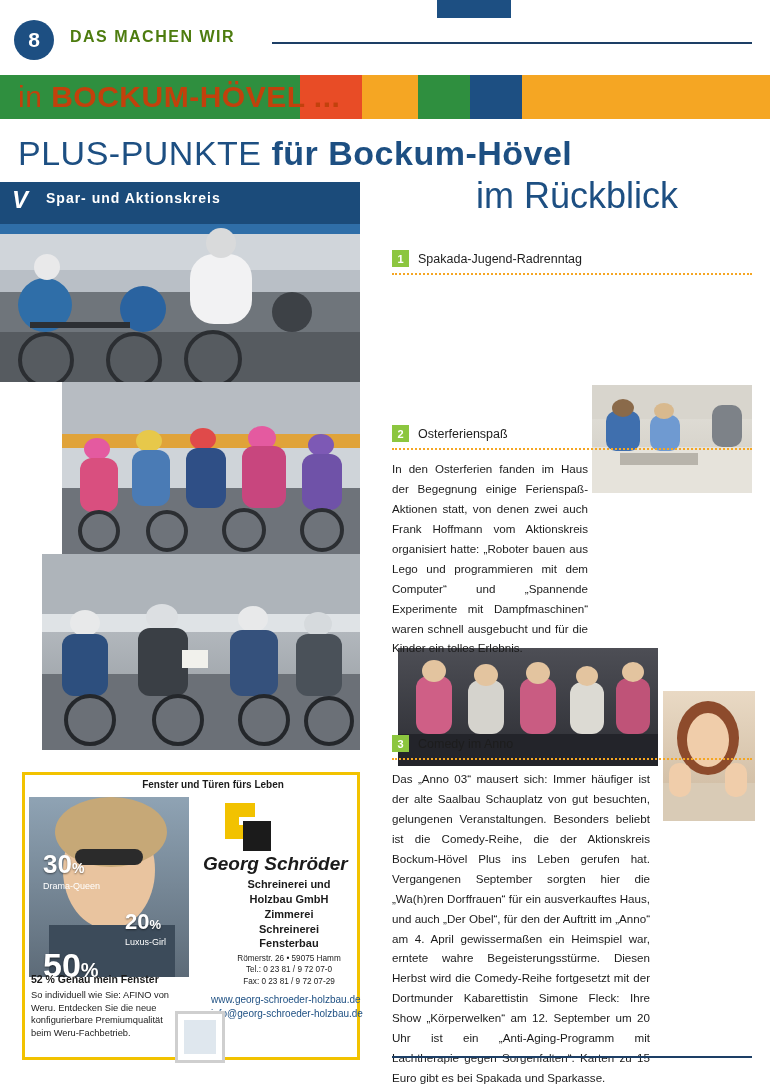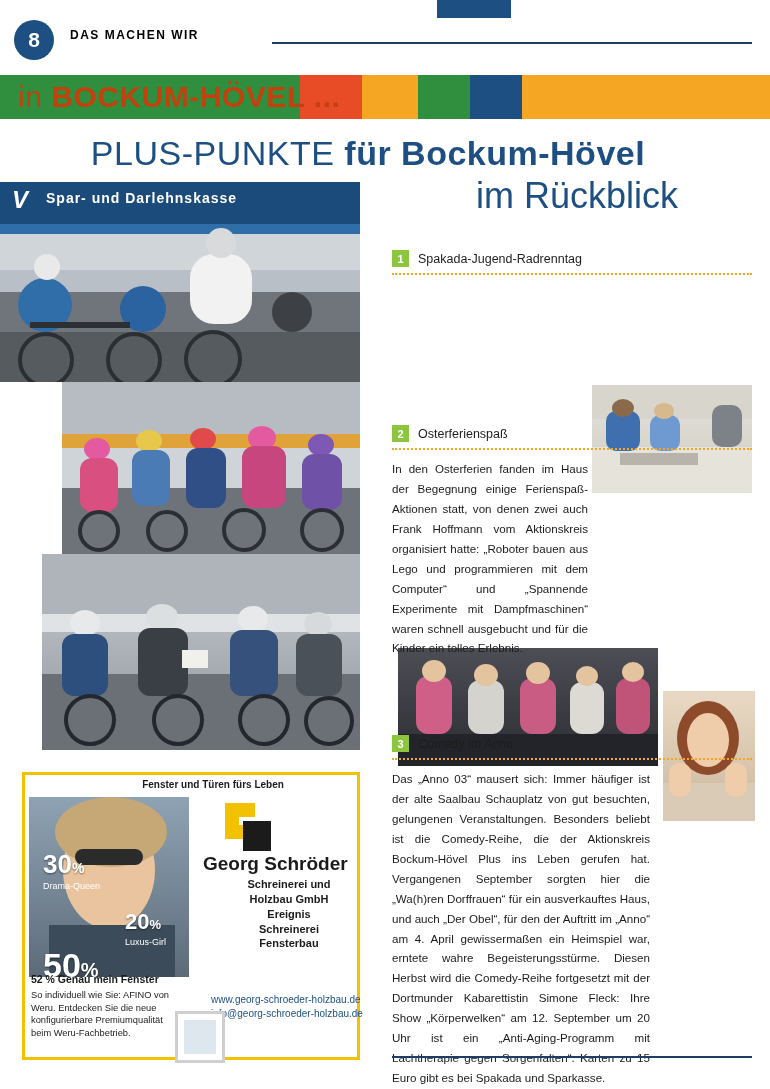--- a/index.html
+++ b/index.html
@@ -14,22 +14,22 @@
   
   .topbar-stub{
     position:absolute;left:437px;top:0;width:74px;height:18px;background:#1d4f82;
   }
   .page-num-circle{
     position:absolute;left:14px;top:20px;width:40px;height:40px;border-radius:50%;
     background:#1d4f82;color:#fff;display:flex;align-items:center;justify-content:center;
     font-size:21px;font-weight:bold;
   }
   .header-title{
-    position:absolute;left:70px;top:28px;font-size:12px;letter-spacing:1.5px;
-    color:#000000;font-weight:bold;
+    position:absolute;left:70px;top:28px;font-size:16px;letter-spacing:1.5px;
+    color:#4d7c0f;font-weight:bold;
   }
   .header-rule{
     position:absolute;left:272px;top:42px;width:480px;height:2px;background:#1d3f66;
   }
   
   .band{
     position:absolute;left:0;top:75px;width:770px;height:44px;overflow:hidden;
   }
   .band .seg{position:absolute;top:0;height:44px;}
   .band .s1{left:0;width:300px;background:#2f8f3f;}
@@ -40,21 +40,21 @@
   .band .s6{left:522px;width:248px;background:#f5a623;}
   .band-text{
     position:absolute;left:18px;top:80px;font-size:30px;color:#c2410c;letter-spacing:.5px;
   }
   .band-text .light{font-weight:300;}
   .band-text .bold{font-weight:bold;}
   
   .headline{
     position:absolute;left:18px;top:134px;width:700px;
   }
-  .headline .l1{font-size:34px;color:#1d4f82;letter-spacing:.5px;text-align:center;}
+  .headline .l1{font-size:34px;color:#1d4f82;letter-spacing:.5px;}
   .headline .l1 .thin{font-weight:300;}
   .headline .l1 .strong{font-weight:bold;}
   .headline .l2{font-size:36px;color:#1d4f82;font-weight:300;text-align:right;
     width:660px;margin-top:2px;}
   
   .photo{position:absolute;overflow:hidden;background:#c8cdd2;}
   .ph-race{left:0;top:182px;width:360px;height:200px;}
   .ph-kids{left:62px;top:382px;width:298px;height:172px;}
   .ph-crowd{left:42px;top:554px;width:318px;height:196px;}
   .ph-work{left:592px;top:385px;width:160px;height:108px;}
@@ -99,21 +99,21 @@
   .p30{left:14px;top:52px;font-size:26px;}
   .p30 s{font-size:14px;}
   .p30lbl{position:absolute;left:14px;top:84px;color:#fff;font-size:9px;}
   .p20{left:96px;top:112px;font-size:22px;}
   .p20lbl{position:absolute;left:96px;top:140px;color:#fff;font-size:9px;}
   .p50{left:14px;top:122px;font-size:34px;margin-top:27px;}
   .p50lbl{position:absolute;left:14px;top:162px;color:#f5a623;font-size:13px;font-weight:bold;margin-top:40px;}
   .ad-claim{position:absolute;left:6px;top:198px;width:168px;font-size:10.5px;font-weight:bold;}
   .ad-body{position:absolute;left:6px;top:214px;width:150px;font-size:9.3px;line-height:1.35;}
   .ad-logo-mark{position:absolute;left:196px;top:26px;width:54px;height:52px;}
-  .ad-brand{position:absolute;left:178px;top:78px;font-size:19px;font-weight:bold;}
+  .ad-brand{position:absolute;left:178px;top:78px;font-size:19px;font-weight:bold;font-style:italic;}
   .ad-brand .s{color:#1b1b1b;}
   .ad-lines{position:absolute;left:192px;top:102px;width:144px;text-align:center;font-size:11px;font-weight:bold;line-height:1.35;}
   .ad-addr{position:absolute;left:192px;top:178px;width:144px;text-align:center;font-size:8.2px;line-height:1.38;}
   .ad-web{position:absolute;left:186px;top:218px;width:152px;text-align:left;font-size:10px;color:#1d4f82;line-height:1.4;}
   .weru{
     position:absolute;left:196px;top:240px;width:136px;height:40px;background:#f2c200;
     display:flex;align-items:center;justify-content:center;font-size:25px;font-weight:bold;color:#1b1b1b;
     letter-spacing:1px;
   }
   .win-icon{position:absolute;left:150px;top:236px;width:44px;height:46px;background:#fff;border:3px solid #cfcfcf;}
@@ -144,21 +144,21 @@
   <div class="l1">
     <span class="thin">PLUS-PUNKTE </span><span class="strong">für Bockum-Hövel</span>
   </div>
   <div class="l2">im Rückblick</div>
 </div>
 
 <div class="photo ph-race">
   <div class="sky" style="background:linear-gradient(#9aa7b3,#c2c9cf 45%,#8e9399 46%,#7c8288);"></div>
   <div class="bar" style="left:0;top:0;width:360px;height:42px;background:#1b4b7a;"></div>
   <div class="bar" style="left:0;top:42px;width:360px;height:10px;background:#2f6ea8;"></div>
-  <div style="position:absolute;left:46px;top:8px;color:#fff;font-size:14px;font-weight:bold;letter-spacing:1px;">Spar- und Darlehnskasse</div>
+  <div style="position:absolute;left:46px;top:8px;color:#fff;font-size:14px;font-weight:bold;letter-spacing:1px;">Spar- und Aktionskreis</div>
   <div style="position:absolute;left:12px;top:4px;color:#fff;font-size:24px;font-weight:bold;font-style:italic;">V</div>
   <div class="bar" style="left:0;top:52px;width:360px;height:36px;background:#d0d5da;"></div>
   <div class="bar" style="left:0;top:88px;width:360px;height:22px;background:#b9bfc6;"></div>
   <div class="bar" style="left:0;top:110px;width:360px;height:90px;background:#6f757b;"></div>
   <div class="bar" style="left:0;top:150px;width:360px;height:50px;background:#565b60;"></div>
   <div class="blob" style="left:18px;top:96px;width:54px;height:54px;background:#2f6ea8;"></div>
   <div class="blob" style="left:34px;top:72px;width:26px;height:26px;background:#e9e9ea;"></div>
   <div class="blob" style="left:190px;top:72px;width:62px;height:70px;background:#f2f2f3;border-radius:24px;"></div>
   <div class="blob" style="left:206px;top:46px;width:30px;height:30px;background:#d9dadb;"></div>
   <div class="blob" style="left:120px;top:104px;width:46px;height:46px;background:#2a63a0;"></div>
@@ -295,20 +295,23 @@
   <div class="ad-claim">52 % Genau mein Fenster</div>
   <div class="ad-body">So individuell wie Sie: AFINO von Weru. Entdecken Sie die neue konfigurierbare Premiumqualität beim Weru-Fachbetrieb.</div>
 
   <svg class="ad-logo-mark" viewBox="0 0 54 52">
     <polygon points="4,2 34,2 34,16 18,16 18,24 32,24 32,38 4,38" fill="#f2c200"></polygon>
     <polygon points="22,20 50,20 50,50 22,50" fill="#1b1b1b"></polygon>
   </svg>
   <div class="ad-brand"><span class="s">Georg Schröder</span></div>
   <div class="ad-lines" style="white-space:pre-line">Schreinerei und
 Holzbau GmbH
-Ereignis
+Zimmerei
 Schreinerei
 Fensterbau</div>
+  <div class="ad-addr" style="white-space:pre-line">Römerstr. 26 • 59075 Hamm
+Tel.: 0 23 81 / 9 72 07-0
+Fax: 0 23 81 / 9 72 07-29</div>
   <div class="ad-web" style="white-space:pre-line">www.georg-schroeder-holzbau.de
 info@georg-schroeder-holzbau.de</div>
 
   <div class="win-icon"></div>
 </div>
 
 </body></html>

